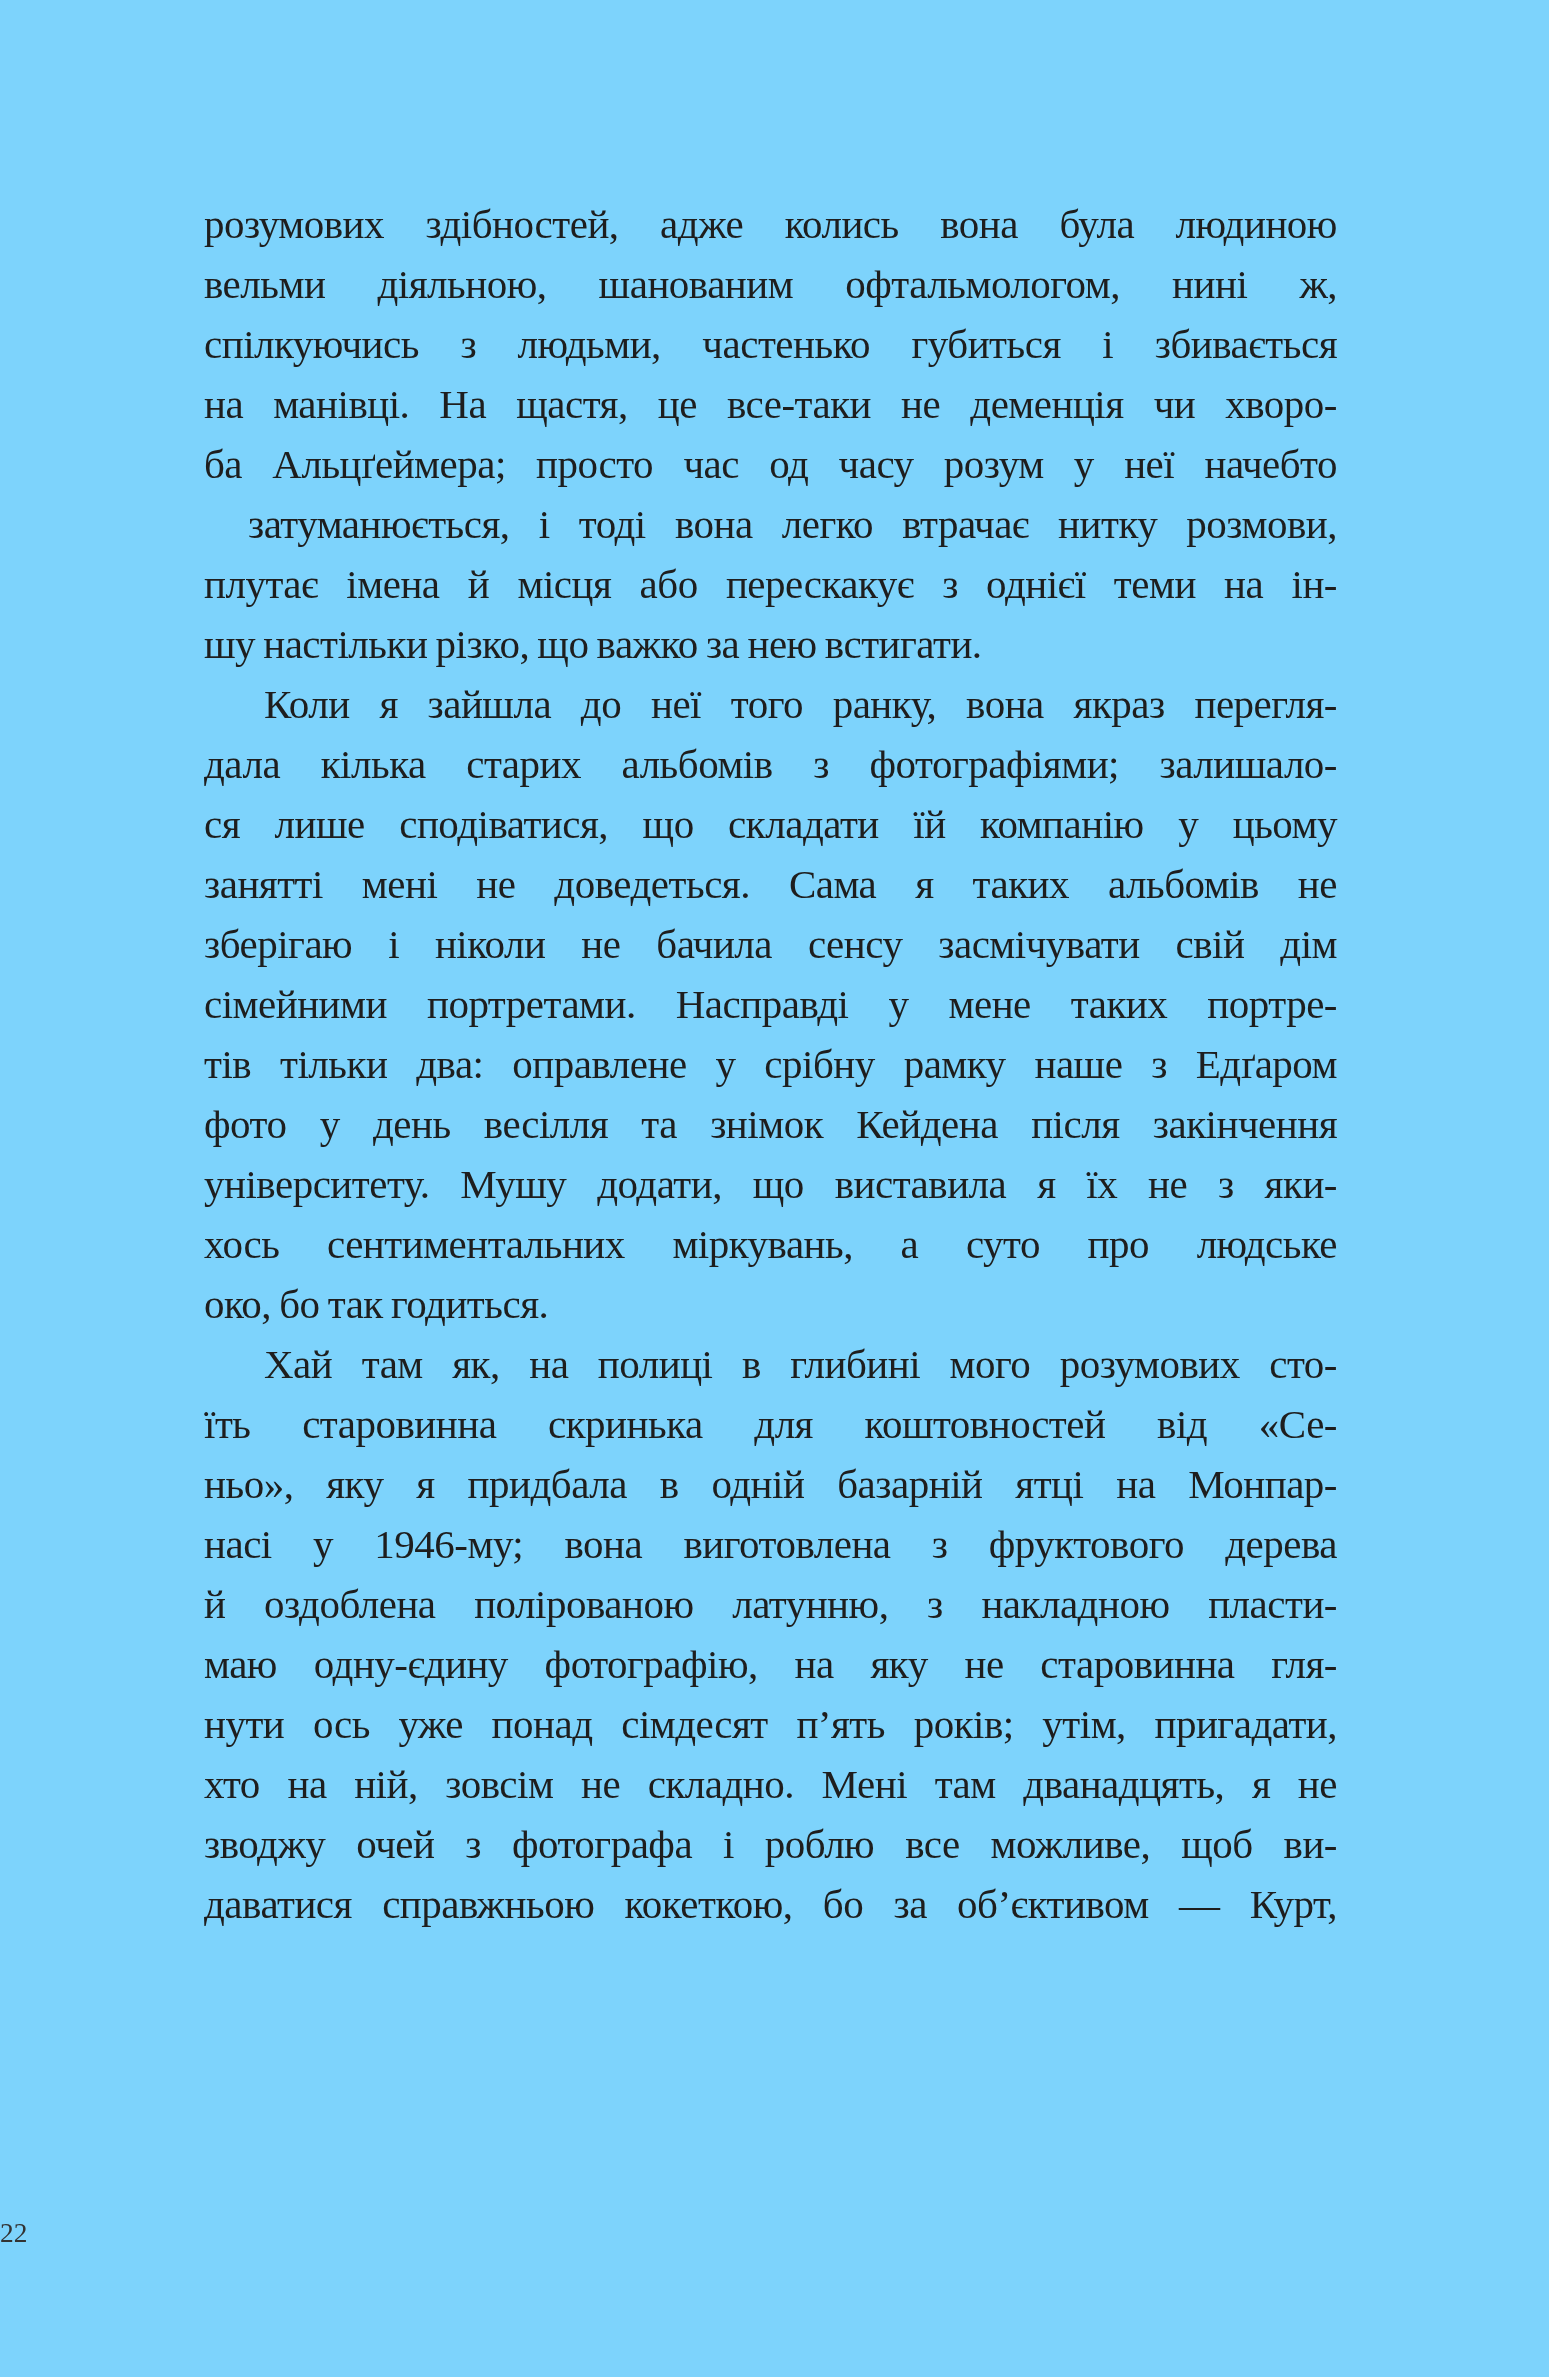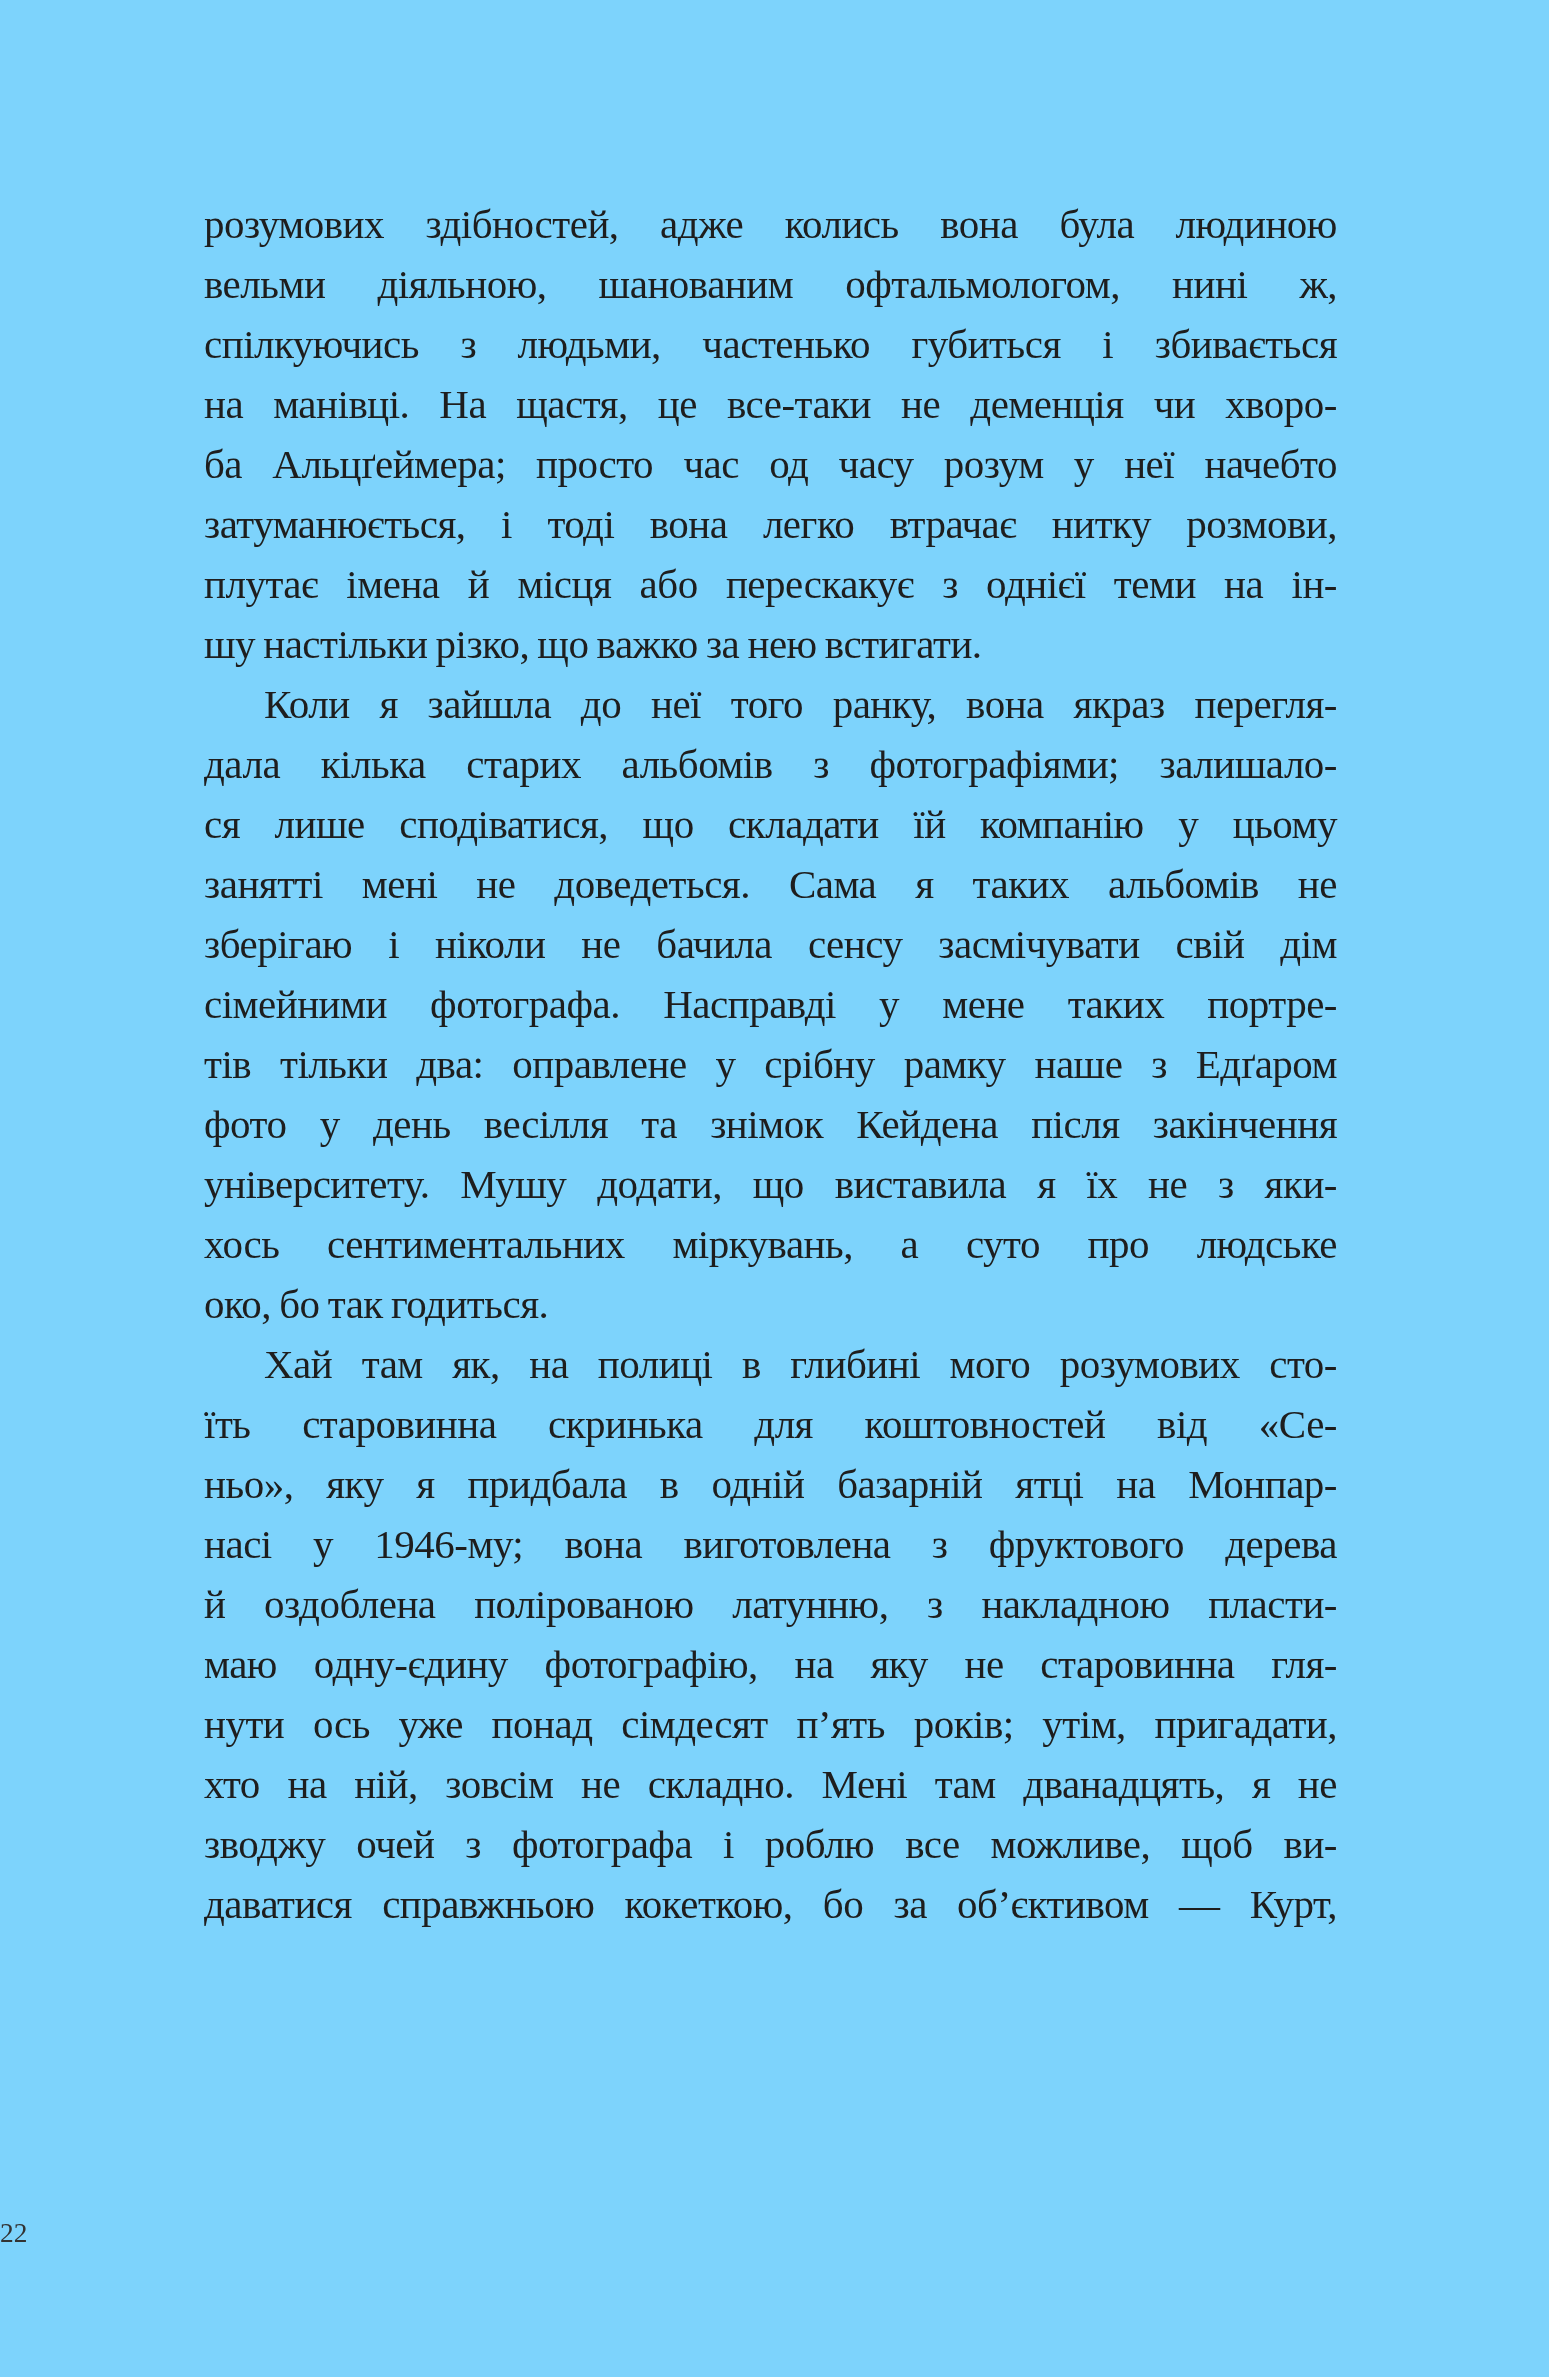--- a/index.html
+++ b/index.html
@@ -61,30 +61,30 @@
 <body>
 
 <div class="page">
   <div class="text-block">
 
     <span class="line" style="display: block;">розумових здібностей, адже колись вона була людиною</span>
     <span class="line" style="display: block;">вельми діяльною, шанованим офтальмологом, нині ж,</span>
     <span class="line" style="display: block;">спілкуючись з людьми, частенько губиться і збивається</span>
     <span class="line" style="display: block;">на манівці. На щастя, це все-таки не деменція чи хворо-</span>
     <span class="line" style="display: block;">ба Альцґеймера; просто час од часу розум у неї начебто</span>
-    <span class="line" style="display: block;">затуманюється, і тоді вона легко втрачає нитку розмови,</span>
+    <span class="line" style="display: block; margin-left: 44px;">затуманюється, і тоді вона легко втрачає нитку розмови,</span>
     <span class="line" style="display: block;">плутає імена й місця або перескакує з однієї теми на ін-</span>
     <span class="line last" style="display: block;">шу настільки різко, що важко за нею встигати.</span>
 
     <span class="line indent" style="display: block;">Коли я зайшла до неї того ранку, вона якраз перегля-</span>
     <span class="line" style="display: block;">дала кілька старих альбомів з фотографіями; залишало-</span>
     <span class="line" style="display: block;">ся лише сподіватися, що складати їй компанію у цьому</span>
     <span class="line" style="display: block;">занятті мені не доведеться. Сама я таких альбомів не</span>
     <span class="line" style="display: block;">зберігаю і ніколи не бачила сенсу засмічувати свій дім</span>
-    <span class="line" style="display: block;">сімейними фотографа. Насправді у мене таких портре-</span>
+    <span class="line" style="display: block;">сімейними портретами. Насправді у мене таких портре-</span>
     <span class="line" style="display: block;">тів тільки два: оправлене у срібну рамку наше з Едґаром</span>
     <span class="line" style="display: block;">фото у день весілля та знімок Кейдена після закінчення</span>
     <span class="line" style="display: block;">університету. Мушу додати, що виставила я їх не з яки-</span>
     <span class="line" style="display: block;">хось сентиментальних міркувань, а суто про людське</span>
     <span class="line last" style="display: block;">око, бо так годиться.</span>
 
     <span class="line indent" style="display: block;">Хай там як, на полиці в глибині мого розумових сто-</span>
     <span class="line" style="display: block;">їть старовинна скринька для коштовностей від «Се-</span>
     <span class="line" style="display: block;">ньо», яку я придбала в одній базарній ятці на Монпар-</span>
     <span class="line" style="display: block;">насі у 1946-му; вона виготовлена з фруктового дерева</span>

